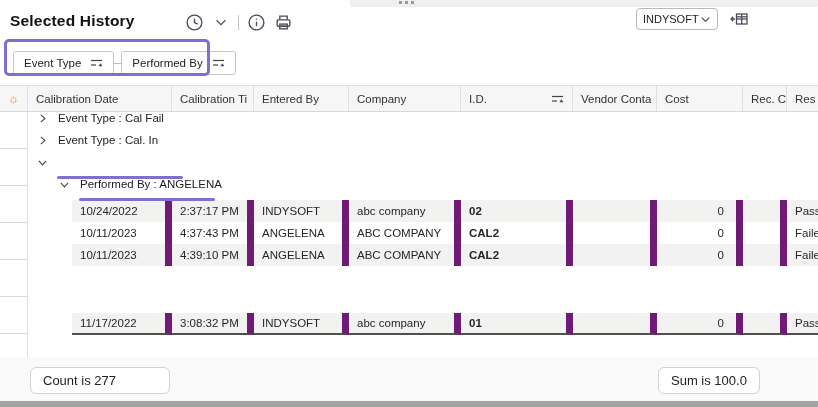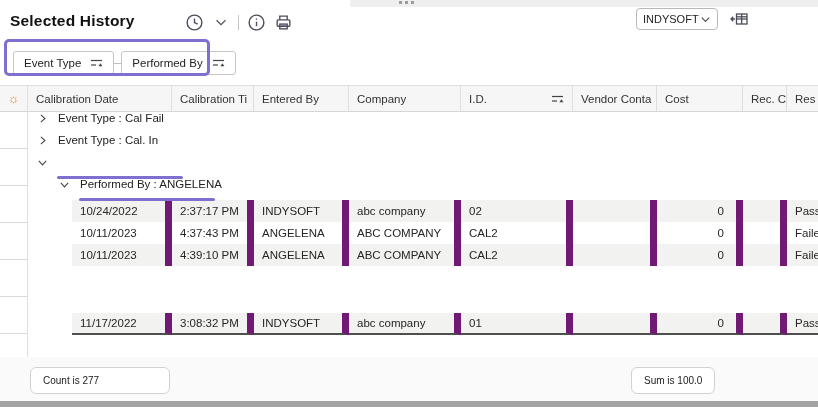--- a/index.html
+++ b/index.html
@@ -51,37 +51,37 @@
   .rows { margin-left:28px; }
 
   .group-row { height:22px; display:flex; align-items:flex-start; gap:9px; background:#fff; font-size:11.5px; color:#222; cursor:pointer; }
   .group-row.l1 { padding-left:8px; }
   .group-row.l2 { padding-left:30px; }
   .group-row svg { stroke:#444; fill:none; stroke-width:1.3; flex:0 0 auto; }
 
   .data-row { height:22px; display:flex; font-size:11.5px; color:#262626; cursor:default; }
   .data-row .ind { width:44px; background:#fff; }
   .dcell { display:flex; align-items:center; padding-left:8px; border-right:7px solid #701a75; white-space:nowrap; overflow:hidden; }
-  .d0{width:100px;} .d1{width:82px;} .d2{width:95px;} .d3{width:112px;} .d4{width:112px;}
+  .d0{width:100px;} .d1{width:82px;} .d2{width:95px;} .d3{width:112px;} .d4{width:112px;font-weight:bold;}
   .d5{width:84px;} .d6{width:86px; justify-content:flex-end; padding-right:12px;} .d7{width:44px;} .d8{width:31px; border-right:none;}
   .data-row.striped .dcell { background:#f2f2f1; }
   .data-row.plain .dcell { background:#fff; }
   .spacer { height:47px; background:#fff; }
   .data-row.cut .dcell { border-bottom:2px solid #4f4f4f; }
 
   
   .annotation-underline { position:absolute; height:3px; background:var(--accent,#7e6fd0); border-radius:2px; pointer-events:none; }
   .mark-1 { top:176px; left:57px; width:126px; }
   .mark-2 { top:198px; left:79px; width:136px; }
 
   
   .footer { position:absolute; top:357px; left:0; width:818px; height:44px; background:#fafafa; }
-  .summary-box { position:absolute; top:10px; height:27px; background:#fff; border:1px solid #d2d2d2; border-radius:6px; display:flex; align-items:center; padding:0 12px; font-size:10px; color:#222; white-space:nowrap; }
+  .summary-box { position:absolute; top:10px; height:27px; background:#fff; border:1px solid #d2d2d2; border-radius:6px; display:flex; align-items:center; padding:0 12px; font-size:13px; color:#222; white-space:nowrap; }
   .count-box { left:30px; width:140px; }
-  .sum-box { left:631px; }
+  .sum-box { left:658px; }
 </style>
 </head>
 <body>
 
 <div class="screen">
   <div class="panel"></div>
   <div class="top-strip"></div>
   <div class="drag-dots">
       <span></span>
       <span></span>

